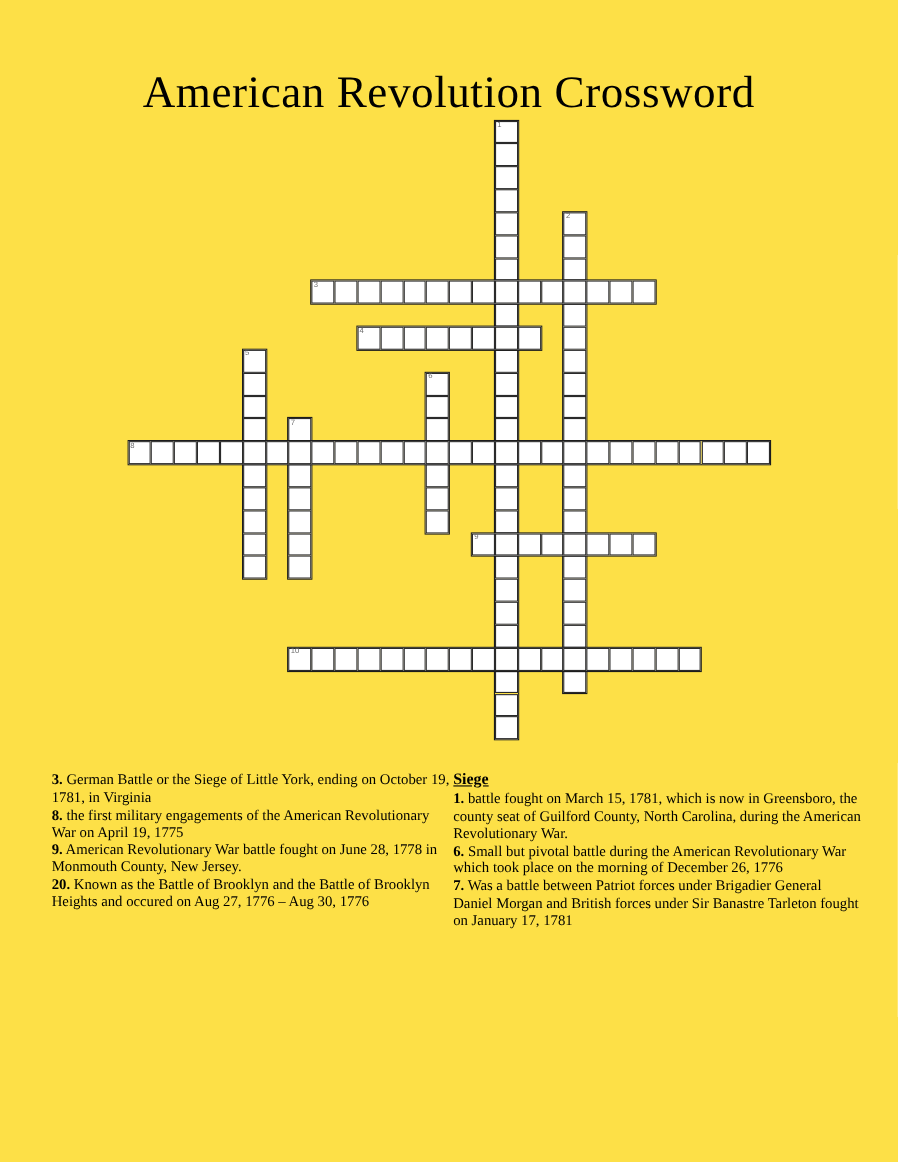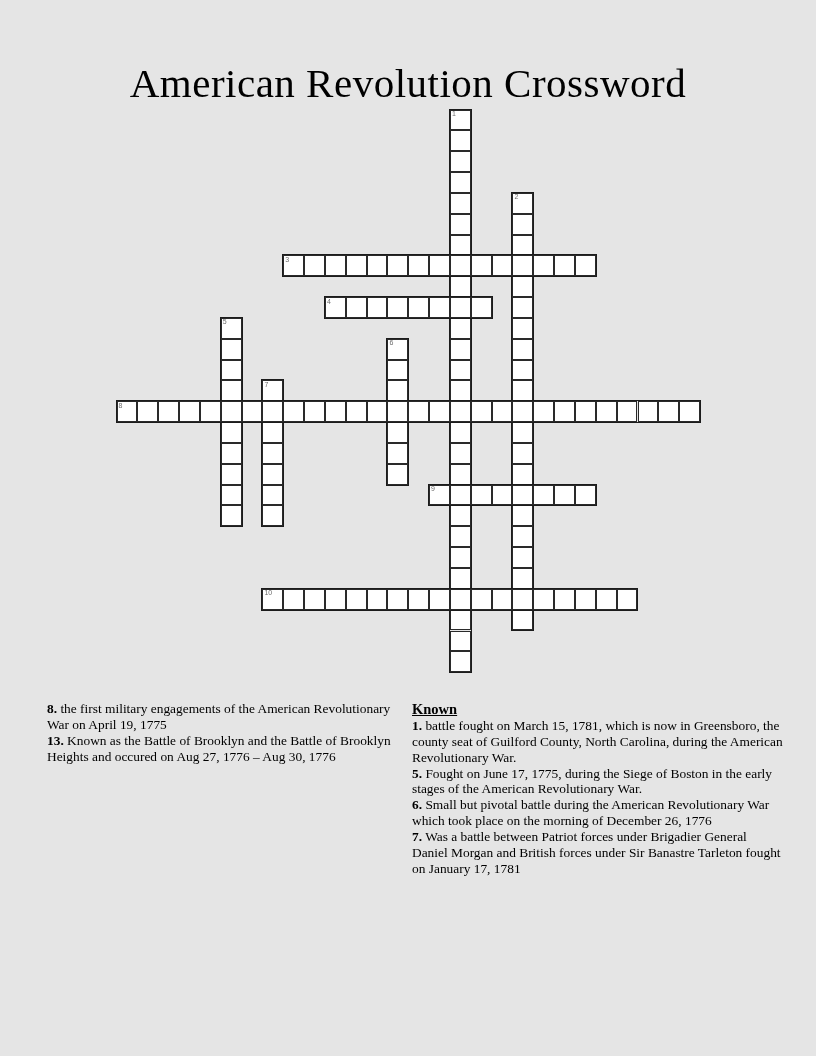--- a/index.html
+++ b/index.html
@@ -4,21 +4,21 @@
 <style>
   html, body { margin: 0; padding: 0; }
   body {
     width: 816px; height: 1056px;
     background: #ffffff;
     overflow: hidden;
     font-family: "Liberation Serif", serif;
     color: #000;
     position: relative;
   }
-  .page { position: absolute; left: 0; top: 0; width: 816px; height: 1056px; background: #e5e5e5; }
+  .page { position: absolute; left: 0; top: 0; width: 816px; height: 1056px; background: #fde047; }
 
   
   .title {
     position: absolute; top: 33px; left: 0; width: 816px;
     text-align: center;
     font-size: 41px; line-height: 1.15; font-weight: 400;
     letter-spacing: 0.5px;
     color: #000;
   }
 
@@ -241,28 +241,29 @@
         <div class="cell" style="left: 291.76px; top: 0px; width: 20.84px; height: 20.84px;"></div>
         <div class="cell" style="left: 312.6px; top: 0px; width: 20.84px; height: 20.84px;"></div>
         <div class="cell" style="left: 333.44px; top: 0px; width: 20.84px; height: 20.84px;"></div>
         <div class="cell" style="left: 354.28px; top: 0px; width: 20.84px; height: 20.84px;"></div>
         <span class="cellnum">10</span>
       </div>
     </div>
 
   <div class="clues-col" id="across-clues">
     <div class="clue-list" id="across-list">
+        <div class="clue"><b>3.</b> German Battle or the Siege of Little York, ending on October 19, 1781, in Virginia</div>
         <div class="clue"><b>8.</b> the first military engagements of the American Revolutionary War on April 19, 1775</div>
-        <div class="clue"><b>13.</b> Known as the Battle of Brooklyn and the Battle of Brooklyn Heights and occured on Aug 27, 1776 – Aug 30, 1776</div>
+        <div class="clue"><b>9.</b> American Revolutionary War battle fought on June 28, 1778 in Monmouth County, New Jersey.</div>
+        <div class="clue"><b>20.</b> Known as the Battle of Brooklyn and the Battle of Brooklyn Heights and occured on Aug 27, 1776 – Aug 30, 1776</div>
       </div>
   </div>
 
   <div class="clues-col" id="down-clues">
-    <div class="clue-header">Known</div>
+    <div class="clue-header">Siege</div>
     <div class="clue-list" id="down-list">
         <div class="clue"><b>1.</b> battle fought on March 15, 1781, which is now in Greensboro, the county seat of Guilford County, North Carolina, during the American Revolutionary War.</div>
-        <div class="clue"><b>5.</b> Fought on June 17, 1775, during the Siege of Boston in the early stages of the American Revolutionary War.</div>
         <div class="clue"><b>6.</b> Small but pivotal battle during the American Revolutionary War which took place on the morning of December 26, 1776</div>
         <div class="clue"><b>7.</b> Was a battle between Patriot forces under Brigadier General Daniel Morgan and British forces under Sir Banastre Tarleton fought on January 17, 1781</div>
       </div>
   </div>
 
 </div>
 
 </body></html>

